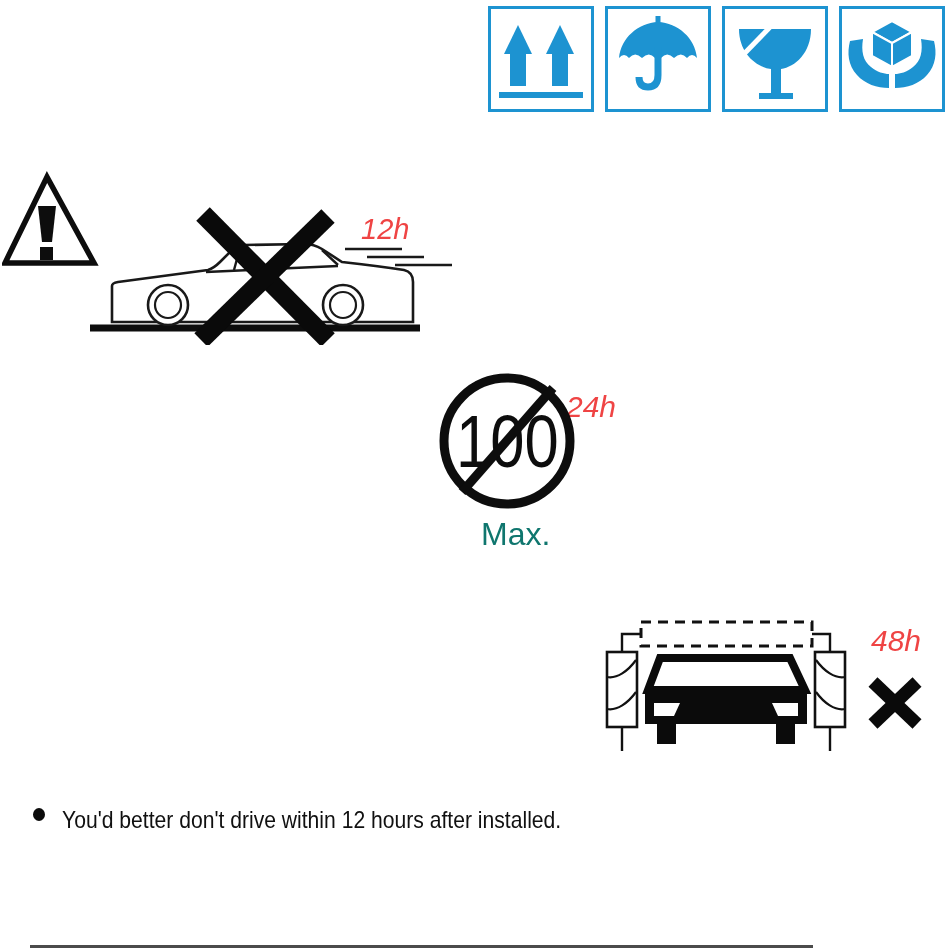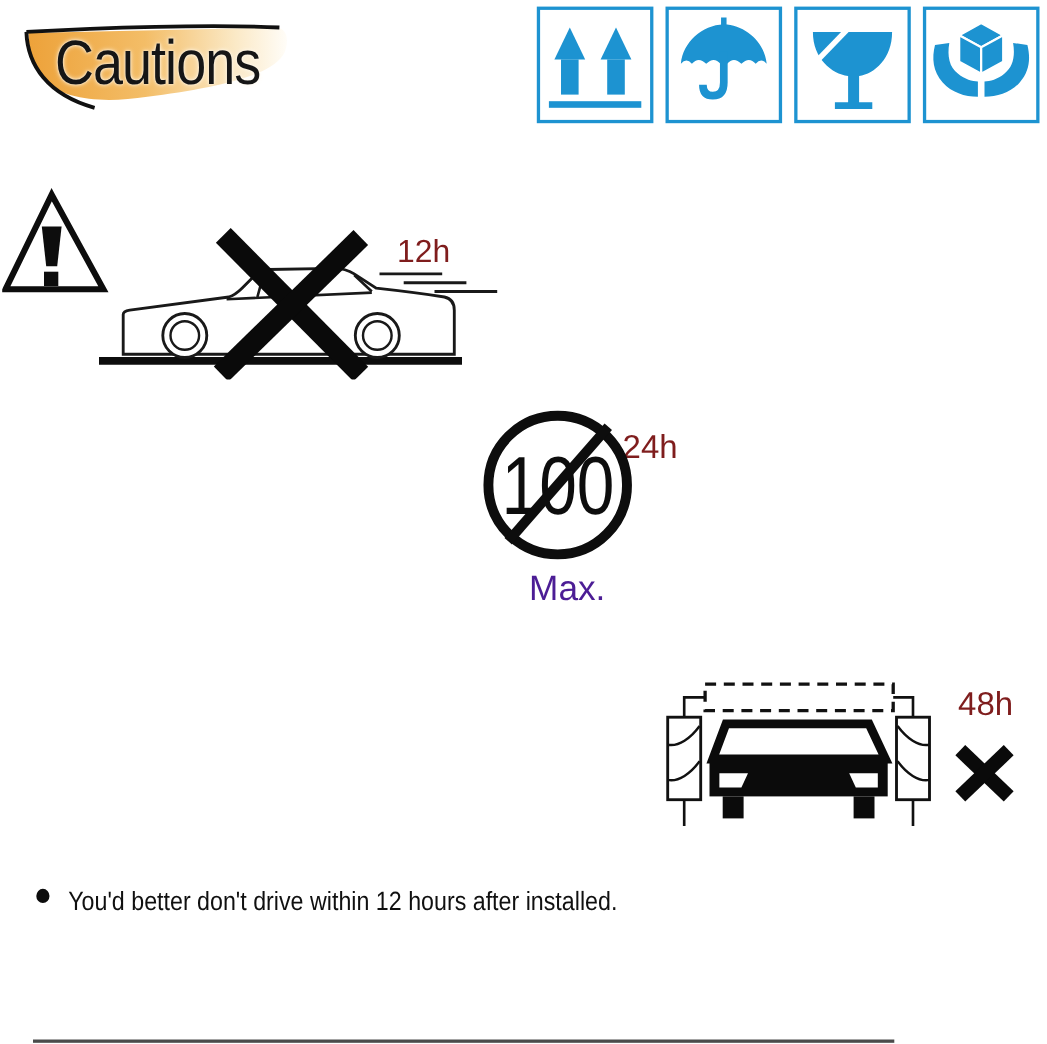--- a/index.html
+++ b/index.html
@@ -8,54 +8,38 @@
   .abs{position:absolute;}
   
   .logo-title{position:absolute;left:50px;top:13px;font-size:57px;line-height:1;font-weight:400;
       color:#161616;letter-spacing:-1px;transform:scaleX(.86);transform-origin:0 0;white-space:nowrap;
       text-shadow:0 0 5px rgba(255,250,238,.95),0 0 2px rgba(255,250,238,.9);}
   
   .sym-box{position:absolute;top:6px;width:100px;height:100px;background:#fff;
       border:3px solid #1d93d1;box-sizing:content-box;}
   .sym-box svg{display:block;width:100px;height:100px;}
   
-  .hlabel{position:absolute;font-size:29px;line-height:1;color:#7f1d1d;white-space:nowrap;}
+  .hlabel{position:absolute;font-size:29px;line-height:1;color:#ef4444;white-space:nowrap;font-style:italic;}
   .speed-value{position:absolute;left:456px;top:404px;font-size:75px;line-height:1;color:#0d0d0d;
       transform:scaleX(.82);transform-origin:0 0;letter-spacing:0px;z-index:1;white-space:nowrap;}
-  .max-label{position:absolute;left:481px;top:518px;font-size:32px;line-height:1;color:#4c1d95;}
+  .max-label{position:absolute;left:481px;top:518px;font-size:32px;line-height:1;color:#0f766e;}
   
   .cautions-list{position:absolute;left:30px;top:808px;width:910px;list-style:none;margin:0;padding:0;}
   .cautions-list li{display:flex;height:35px;}
   .bullet{flex:0 0 auto;width:12px;height:13px;background:#0c0c0c;border-radius:50%;
       margin:0 17px 0 3px;}
   .ctext{font-size:24px;line-height:1;color:#101010;transform:scaleX(.88);
       transform-origin:0 50%;display:inline-block;white-space:nowrap;}
   .bottom-line{position:absolute;left:30px;top:945px;width:783px;height:3px;background:#2b2b2b;opacity:.85;}
 </style>
 </head>
 <body>
 
 <div class="stage">
 
-  <div class="abs" style="left:12px;top:16px;width:255px;height:98px;">
-    <svg width="255" height="98" viewBox="0 0 255 98">
-      <defs>
-        <linearGradient id="sw" x1="0" y1="0" x2="1" y2="0">
-          <stop offset="0" stop-color="#eda23a"></stop>
-          <stop offset="0.45" stop-color="#f3bd67"></stop>
-          <stop offset="0.8" stop-color="#fbe9c6"></stop>
-          <stop offset="1" stop-color="#fffdf8"></stop>
-        </linearGradient>
-      </defs>
-      <path d="M14,14 L238,9 C249,9 251,20 247,31 C238,53 182,64 122,72 C82,78 46,75 28,57 C17,45 14,28 14,14 Z" fill="url(#sw)" stroke="none"></path>
-      <path d="M12,13 C80,9 180,6 242,9" fill="none" stroke="#111" stroke-width="3.5"></path>
-      <path d="M12,13 C13,43 31,70 74,82" fill="none" stroke="#111" stroke-width="3.5"></path>
-    </svg>
-    <div class="logo-title" style="left:38px;">Cautions</div>
-  </div>
 
   <div>
     <div class="sym-box" style="left:488px;">
       <svg viewBox="0 0 100 100">
         <g fill="#1d93d1">
           <polygon points="13,45 27,16 41,45"></polygon>
             <rect x="19" y="45" width="16" height="32"></rect>
           <polygon points="55,45 69,16 83,45"></polygon>
             <rect x="61" y="45" width="16" height="32"></rect>
           <rect x="8" y="83" width="84" height="6"></rect>

